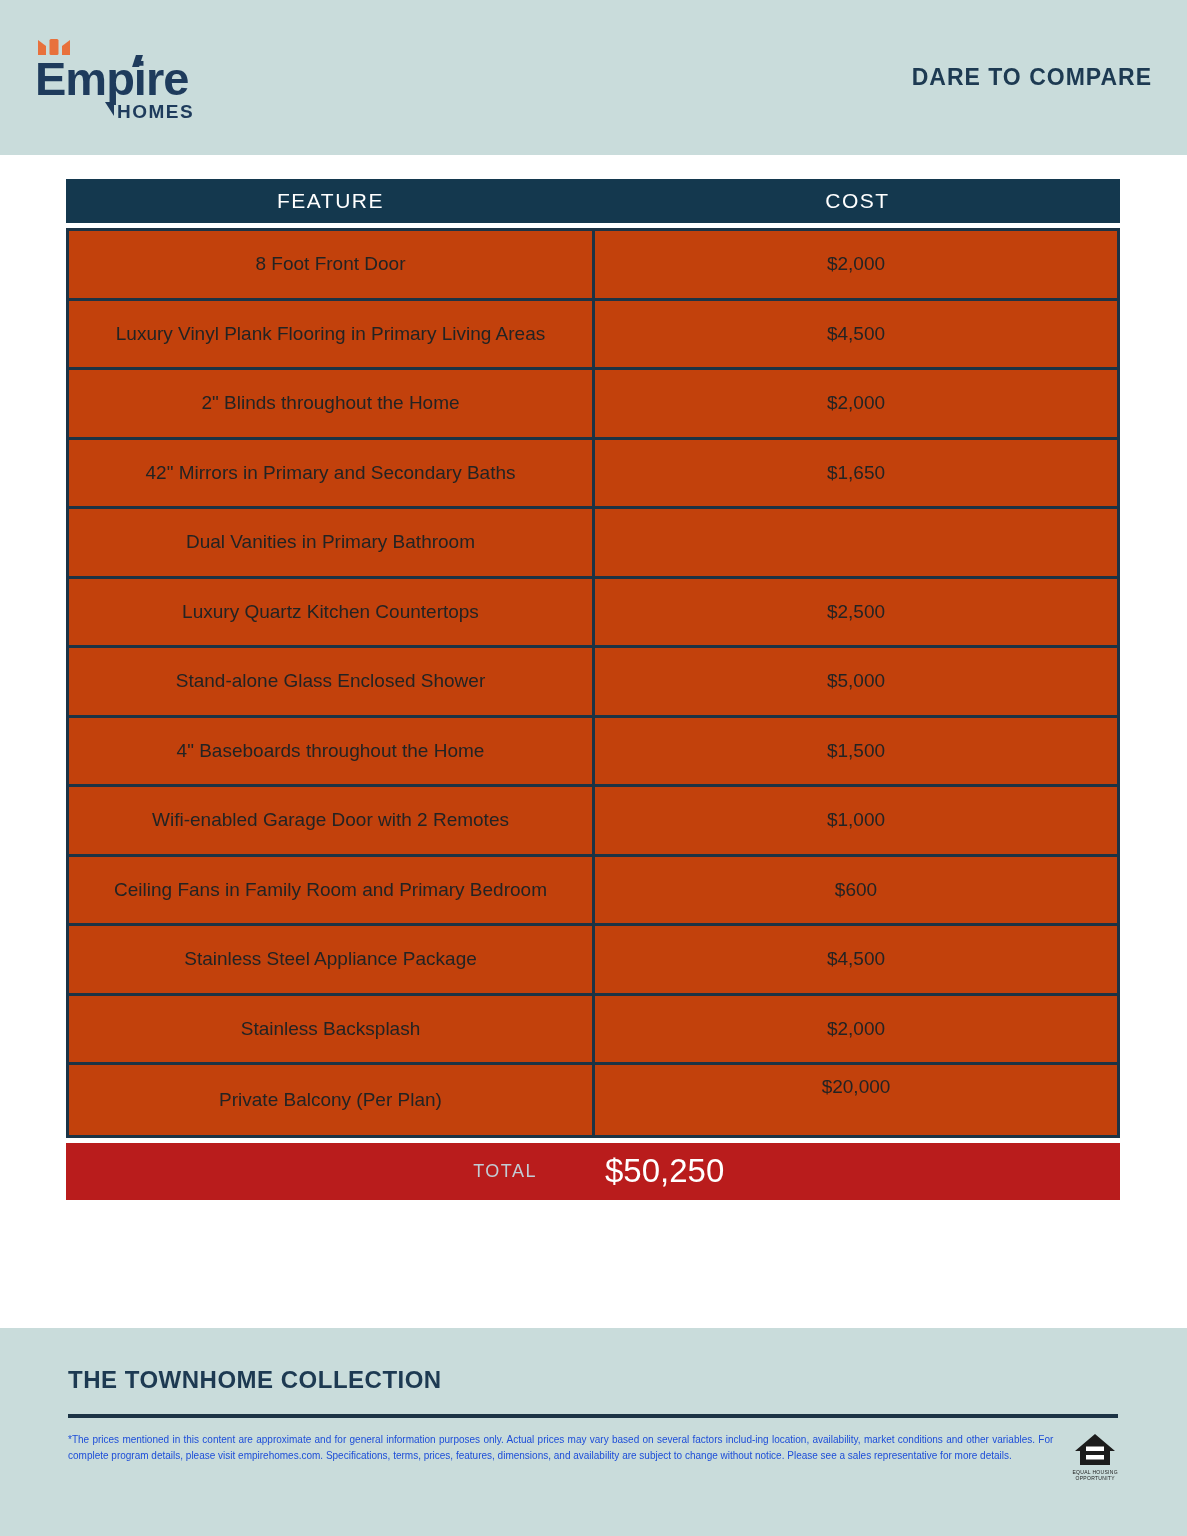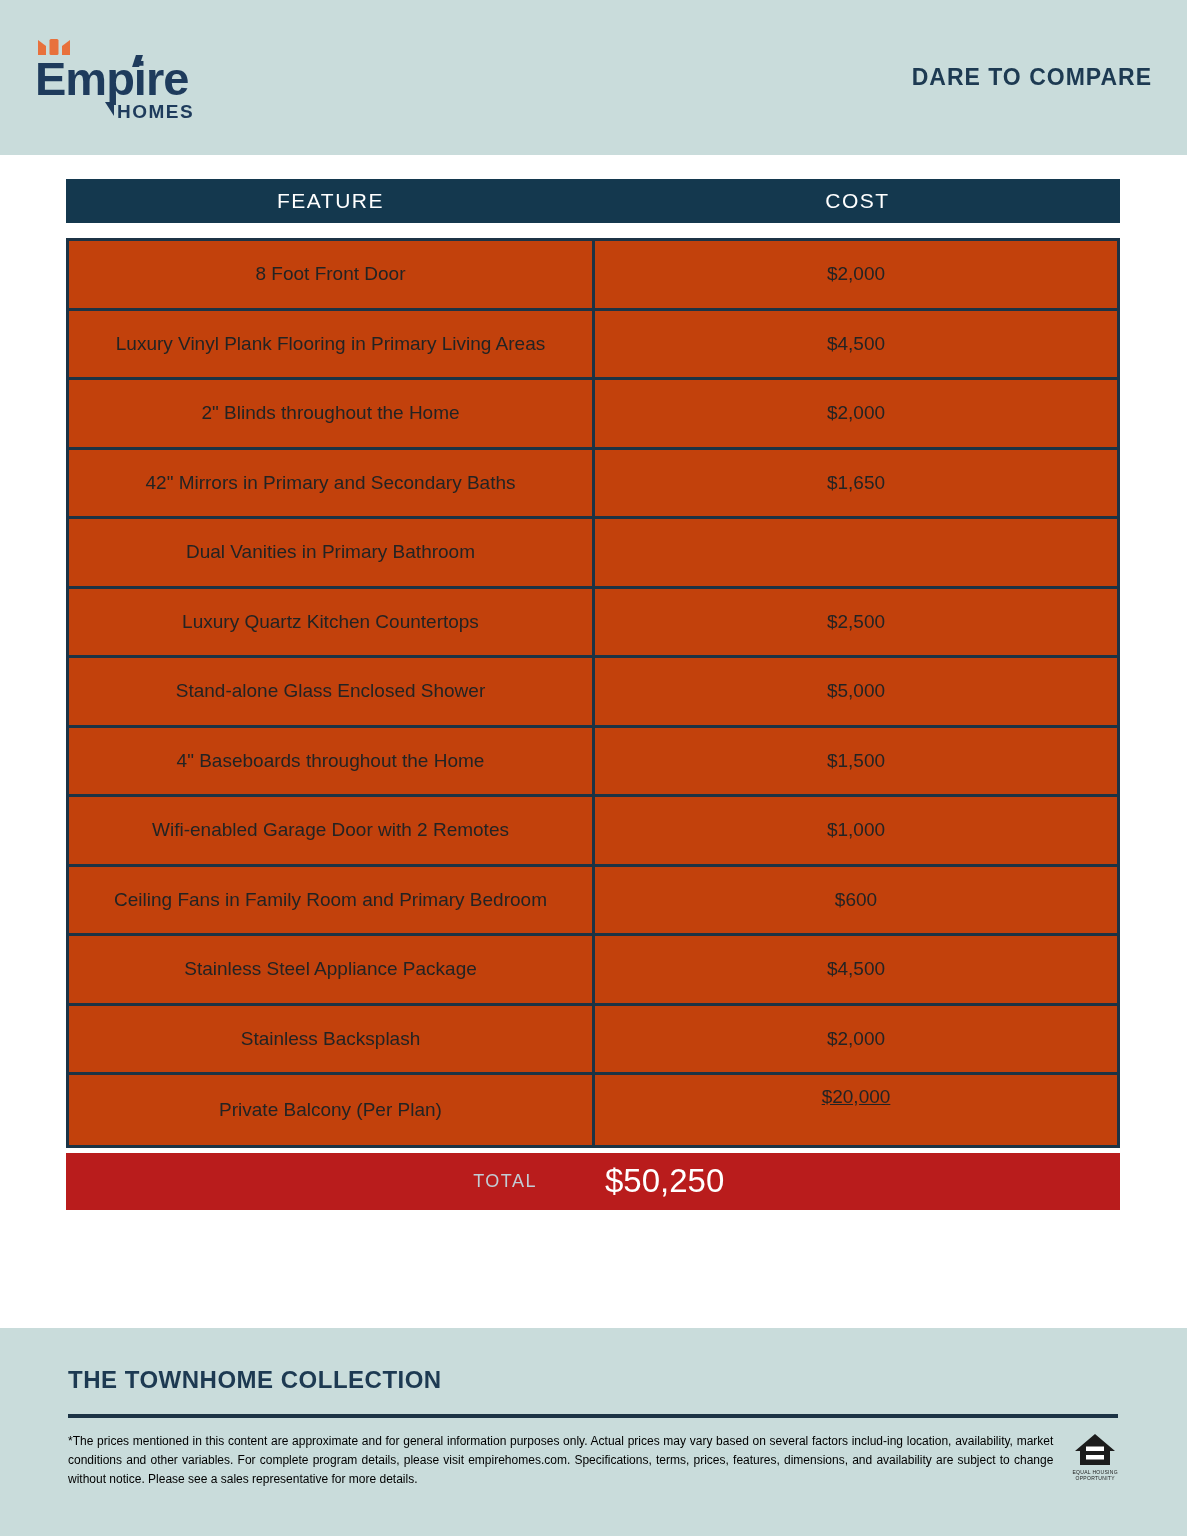--- a/index.html
+++ b/index.html
@@ -63,21 +63,21 @@
   
   .table-wrap {
     position: absolute;
     left: 66px; top: 179px;
     width: 1054px;
   }
   .thead {
     background: #14384e;
     height: 44px;
     display: flex;
-    margin-bottom: 15px;
+    margin-bottom: 5px;
   }
   .thead .th {
     color: #ffffff;
     font-size: 21px;
     letter-spacing: 1.5px;
     display: flex;
     align-items: center;
     justify-content: center;
   }
   .th-feature { flex: 0 0 529px; }
@@ -97,21 +97,21 @@
   .cell {
     display: flex;
     align-items: center;
     justify-content: center;
     font-size: 19px;
     color: #232323;
     text-align: center;
   }
   .cell-feature { flex: 0 0 526px; border-right: 3px solid #1c3345; }
   .cell-cost { flex: 1; }
-  .trow:last-child .cell-cost { transform: translateY(-13px); text-decoration: underline; }
+  .trow:last-child .cell-cost { transform: translateY(-13px); }
 
   .total-bar {
     margin-top: 5px;
     background: #b91c1c;
     height: 57px;
     display: flex;
     align-items: center;
   }
   .total-label {
     flex: 0 0 529px;
@@ -144,24 +144,24 @@
   .footer-rule {
     margin-top: 20px;
     width: 1050px;
     height: 4px;
     background: #1c3345;
     border: none;
   }
   .footer-cols { display: flex; margin-top: 14px; }
   .disclaimer {
     width: 992px;
-    font-size: 12px;
+    font-size: 10px;
     line-height: 1.6;
     text-align: justify;
-    color: #000000;
+    color: #1d4ed8;
   }
   .eho {
     margin-left: 18px;
     margin-top: 2px;
     display: flex;
     flex-direction: column;
     align-items: center;
     width: 48px;
   }
   .eho-text {

